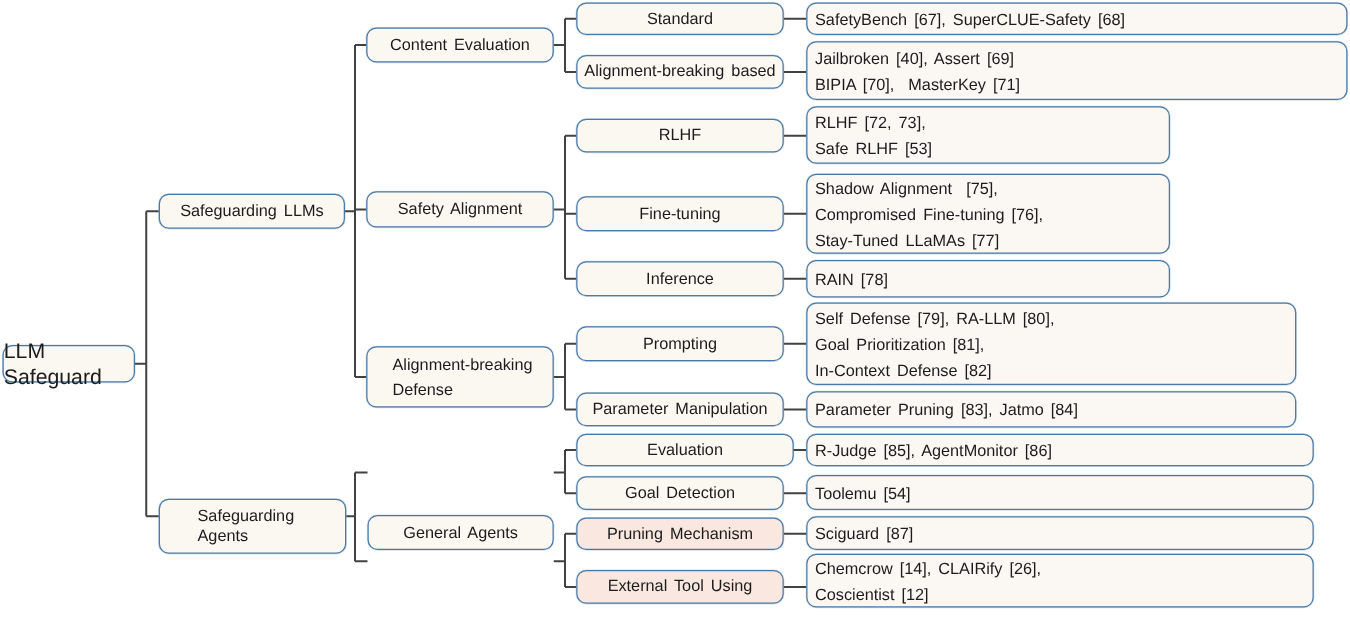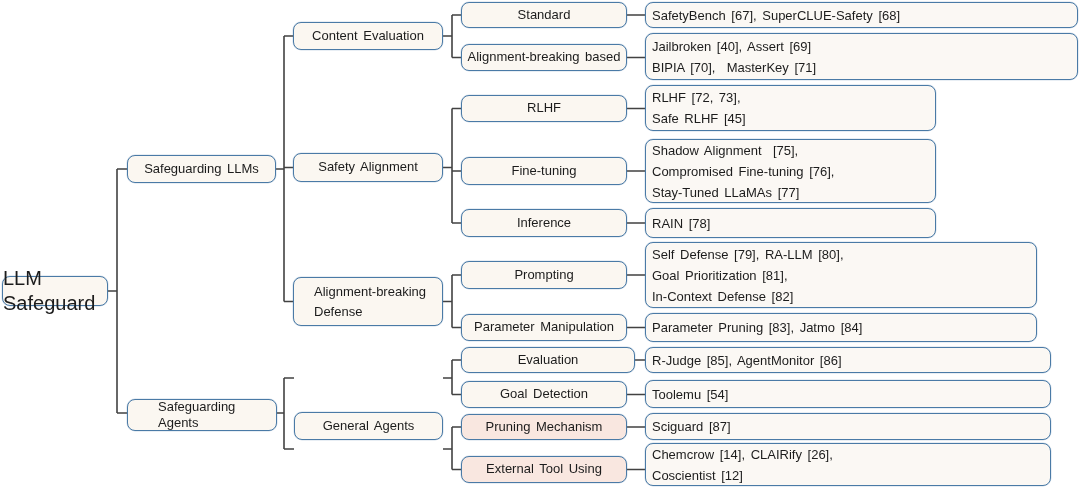--- a/index.html
+++ b/index.html
@@ -79,24 +79,24 @@
 
     <path d="M443 301.5 H452 M452 275 V327.5 M452 275 H461 M452 327.5 H461"></path>
 
     <path d="M443 378 H452 M452 360 V394.5 M452 360 H461 M452 394.5 H461"></path>
 
     <path d="M443 449 H452 M452 427 V469.5 M452 427 H461 M452 469.5 H461"></path>
 
     <path d="M627 15 H645 M627 57.5 H645 M627 108.5 H645 M627 171 H645 M627 223 H645 M627 275 H645 M627 327.5 H645 M627 360 H645 M627 394.5 H645 M627 427 H645 M627 469.5 H645"></path>
   </svg>
 
-  <div class="box" style="left:2px;top:276px;width:106px;height:30px;font-size:20px;">LLM Safeguard</div>
+  <div class="box" style="left:2px;top:276px;width:106px;height:30px;font-size:17px;">LLM Safeguard</div>
 
   <div class="box" style="left:127px;top:155px;width:149px;height:28px;">Safeguarding LLMs</div>
-  <div class="box" style="left:127px;top:399px;width:150px;height:32px;padding-left:30px;">Safeguarding Agents</div>
+  <div class="box" style="left:127px;top:399px;width:150px;height:44px;padding-left:30px;">Safeguarding Agents</div>
 
   <div class="box" style="left:293px;top:22px;width:150px;height:28px;">Content Evaluation</div>
   <div class="box" style="left:293px;top:153px;width:150px;height:29px;">Safety Alignment</div>
   <div class="box twoline" style="left:293px;top:277px;width:150px;height:49px;">
     <span>Alignment-breaking</span>
     <span>Defense</span>
   </div>
   <div class="box" style="left:294px;top:364px;width:149px;height:28px;margin-top:48px;">General Agents</div>
 
   <div class="box" style="left:461px;top:2px;width:166px;height:26px;">Standard</div>
@@ -115,21 +115,21 @@
     <div class="ln">SafetyBench [67], SuperCLUE-Safety [68]</div>
   </div>
 
   <div class="leaf" style="left:645px;top:33px;width:433px;height:47px;">
     <div class="ln">Jailbroken [40], Assert [69]</div>
     <div class="ln">BIPIA [70],  MasterKey [71]</div>
   </div>
 
   <div class="leaf" style="left:645px;top:85px;width:291px;height:46px;">
     <div class="ln">RLHF [72, 73],</div>
-    <div class="ln">Safe RLHF [45]</div>
+    <div class="ln">Safe RLHF [53]</div>
   </div>
 
   <div class="leaf" style="left:645px;top:139px;width:291px;height:64px;">
     <div class="ln">Shadow Alignment  [75],</div>
     <div class="ln">Compromised Fine-tuning [76],</div>
     <div class="ln">Stay-Tuned LLaMAs [77]</div>
   </div>
 
   <div class="leaf" style="left:645px;top:208px;width:291px;height:30px;">
     <div class="ln">RAIN [78]</div>

